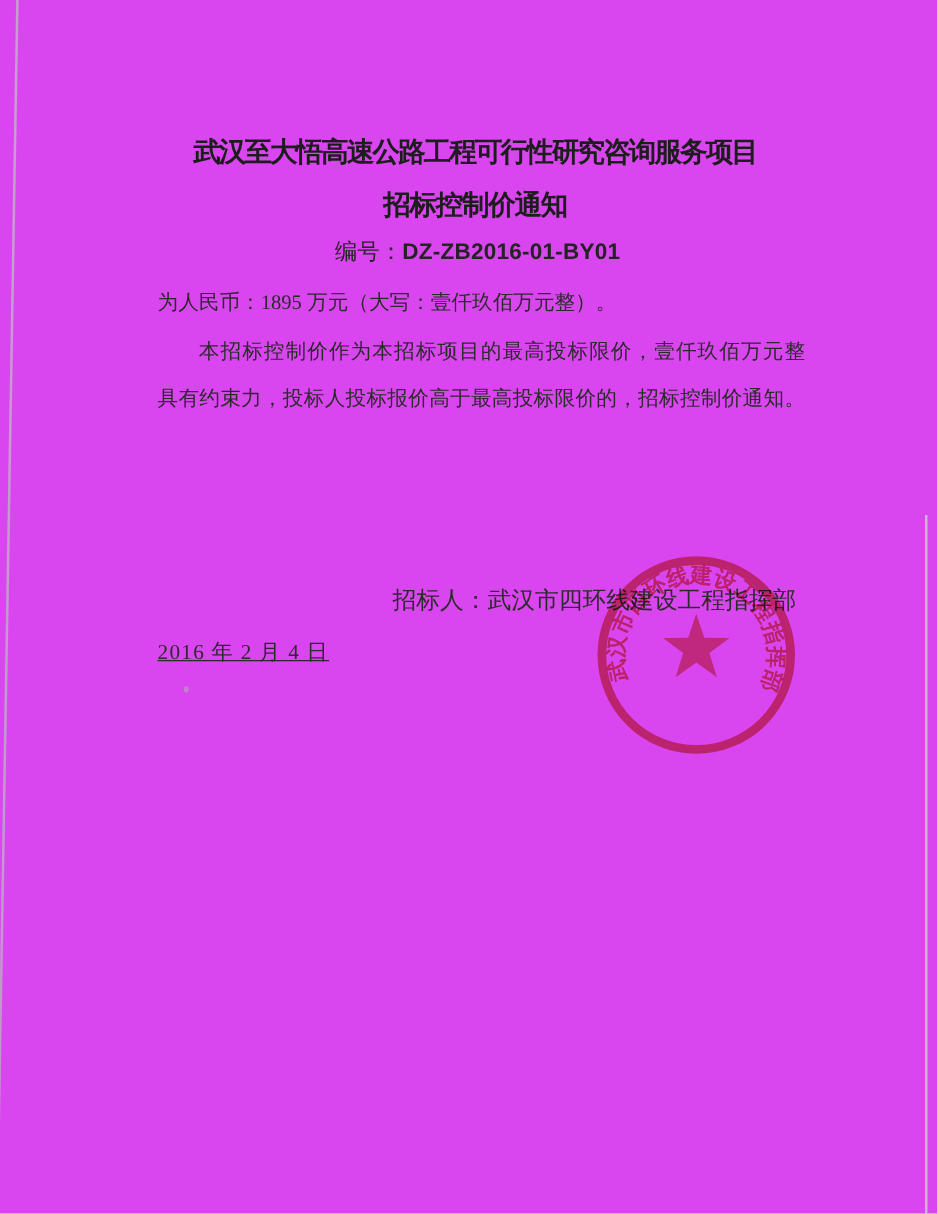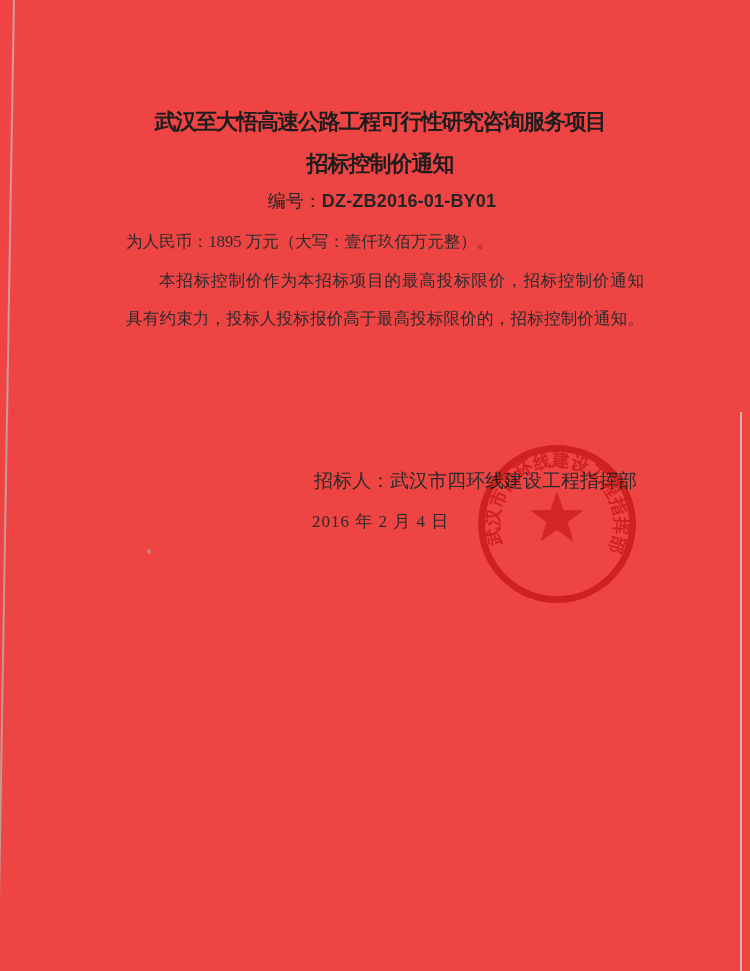--- a/index.html
+++ b/index.html
@@ -1,18 +1,18 @@
 <!DOCTYPE html>
 <html><head>
 <meta charset="utf-8">
 <style>
   html,body { margin:0; padding:0; background:#ffffff; }
   .page {
     position:relative; width:750px; height:971px;
-    background:#ef4444; overflow:hidden;
+    background:#d946ef; overflow:hidden;
     font-family:"Liberation Serif","DejaVu Serif",serif;
     color:#2d2d2d;
   }
   
   .edge-left {
     position:absolute; left:13px; top:-4px; width:2px; height:984px;
     background:linear-gradient(#c2c2c2,#b3bbb8);
     transform:rotate(0.95deg); transform-origin:top left; opacity:.7;
   }
   .edge-right {
@@ -51,22 +51,22 @@
   .line.indent { text-indent:33px; }
   .line.just {
     text-align:justify; text-align-last:justify; text-justify:inter-character;
   }
   
   .signature-line {
     position:absolute; left:126px; right:113px; top:462px; text-align:right;
     font-size:19px; line-height:38.6px; color:#2b2b2b;
   }
   .date-line {
-    position:absolute; left:126px; right:115px; top:503px; text-align:center;
-    font-size:17px; line-height:38.6px; letter-spacing:1px; color:#2b2b2b;
+    position:absolute; left:126px; right:115px; top:503px; text-align:left;
+    font-size:17px; line-height:38.6px; letter-spacing:1px; color:#2b2b2b;text-decoration:underline;
   }
   
   .seal {
     position:absolute; left:473px; top:440px; width:168px; height:168px;
     mix-blend-mode:multiply; opacity:.88; filter:blur(.3px);
     pointer-events:none;
   }
   .seal text {
     font-family:"Liberation Serif","DejaVu Serif",serif; font-weight:600;
   }
@@ -83,21 +83,21 @@
   <div class="title-1">武汉至大悟高速公路工程可行性研究咨询服务项目</div>
 
   <div class="title-2">招标控制价通知</div>
 
   <div class="doc-number">
     <span>编号：</span><span class="code">DZ-ZB2016-01-BY01</span>
   </div>
 
   <div class="body-block">
     <div class="line">为人民币：1895 万元（大写：壹仟玖佰万元整）。</div>
-    <div class="line indent just">本招标控制价作为本招标项目的最高投标限价，招标控制价通知</div>
+    <div class="line indent just">本招标控制价作为本招标项目的最高投标限价，壹仟玖佰万元整</div>
     <div class="line just">具有约束力，投标人投标报价高于最高投标限价的，招标控制价通知。</div>
   </div>
 
   <div class="signature-line">
     <span>招标人：</span><span>武汉市四环线建设工程指挥部</span>
   </div>
 
   <div class="date-line">2016 年 2 月 4 日</div>
 
   <svg class="seal" viewBox="0 0 168 168" aria-hidden="true">

